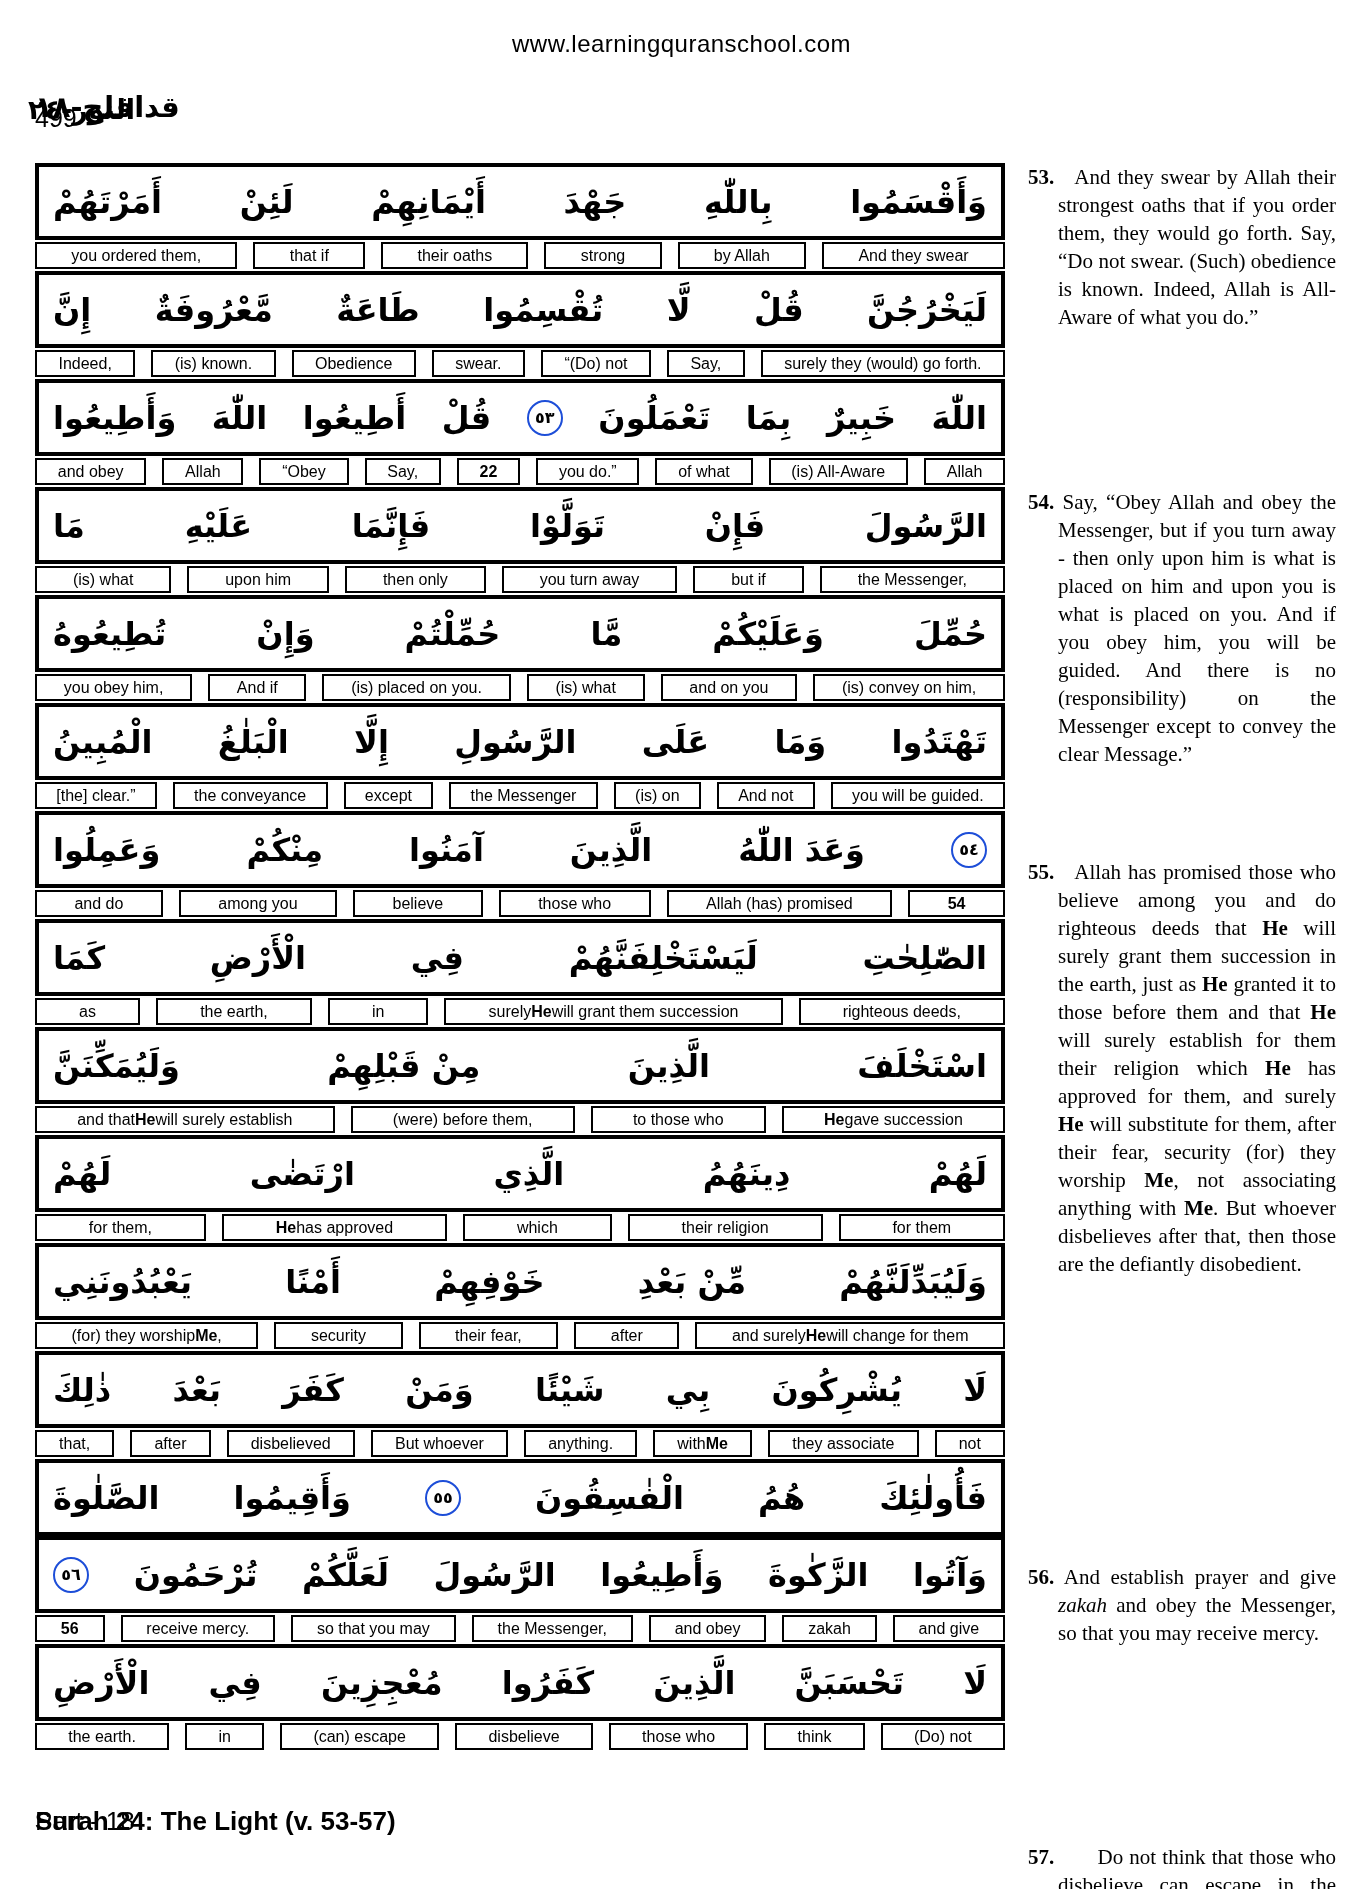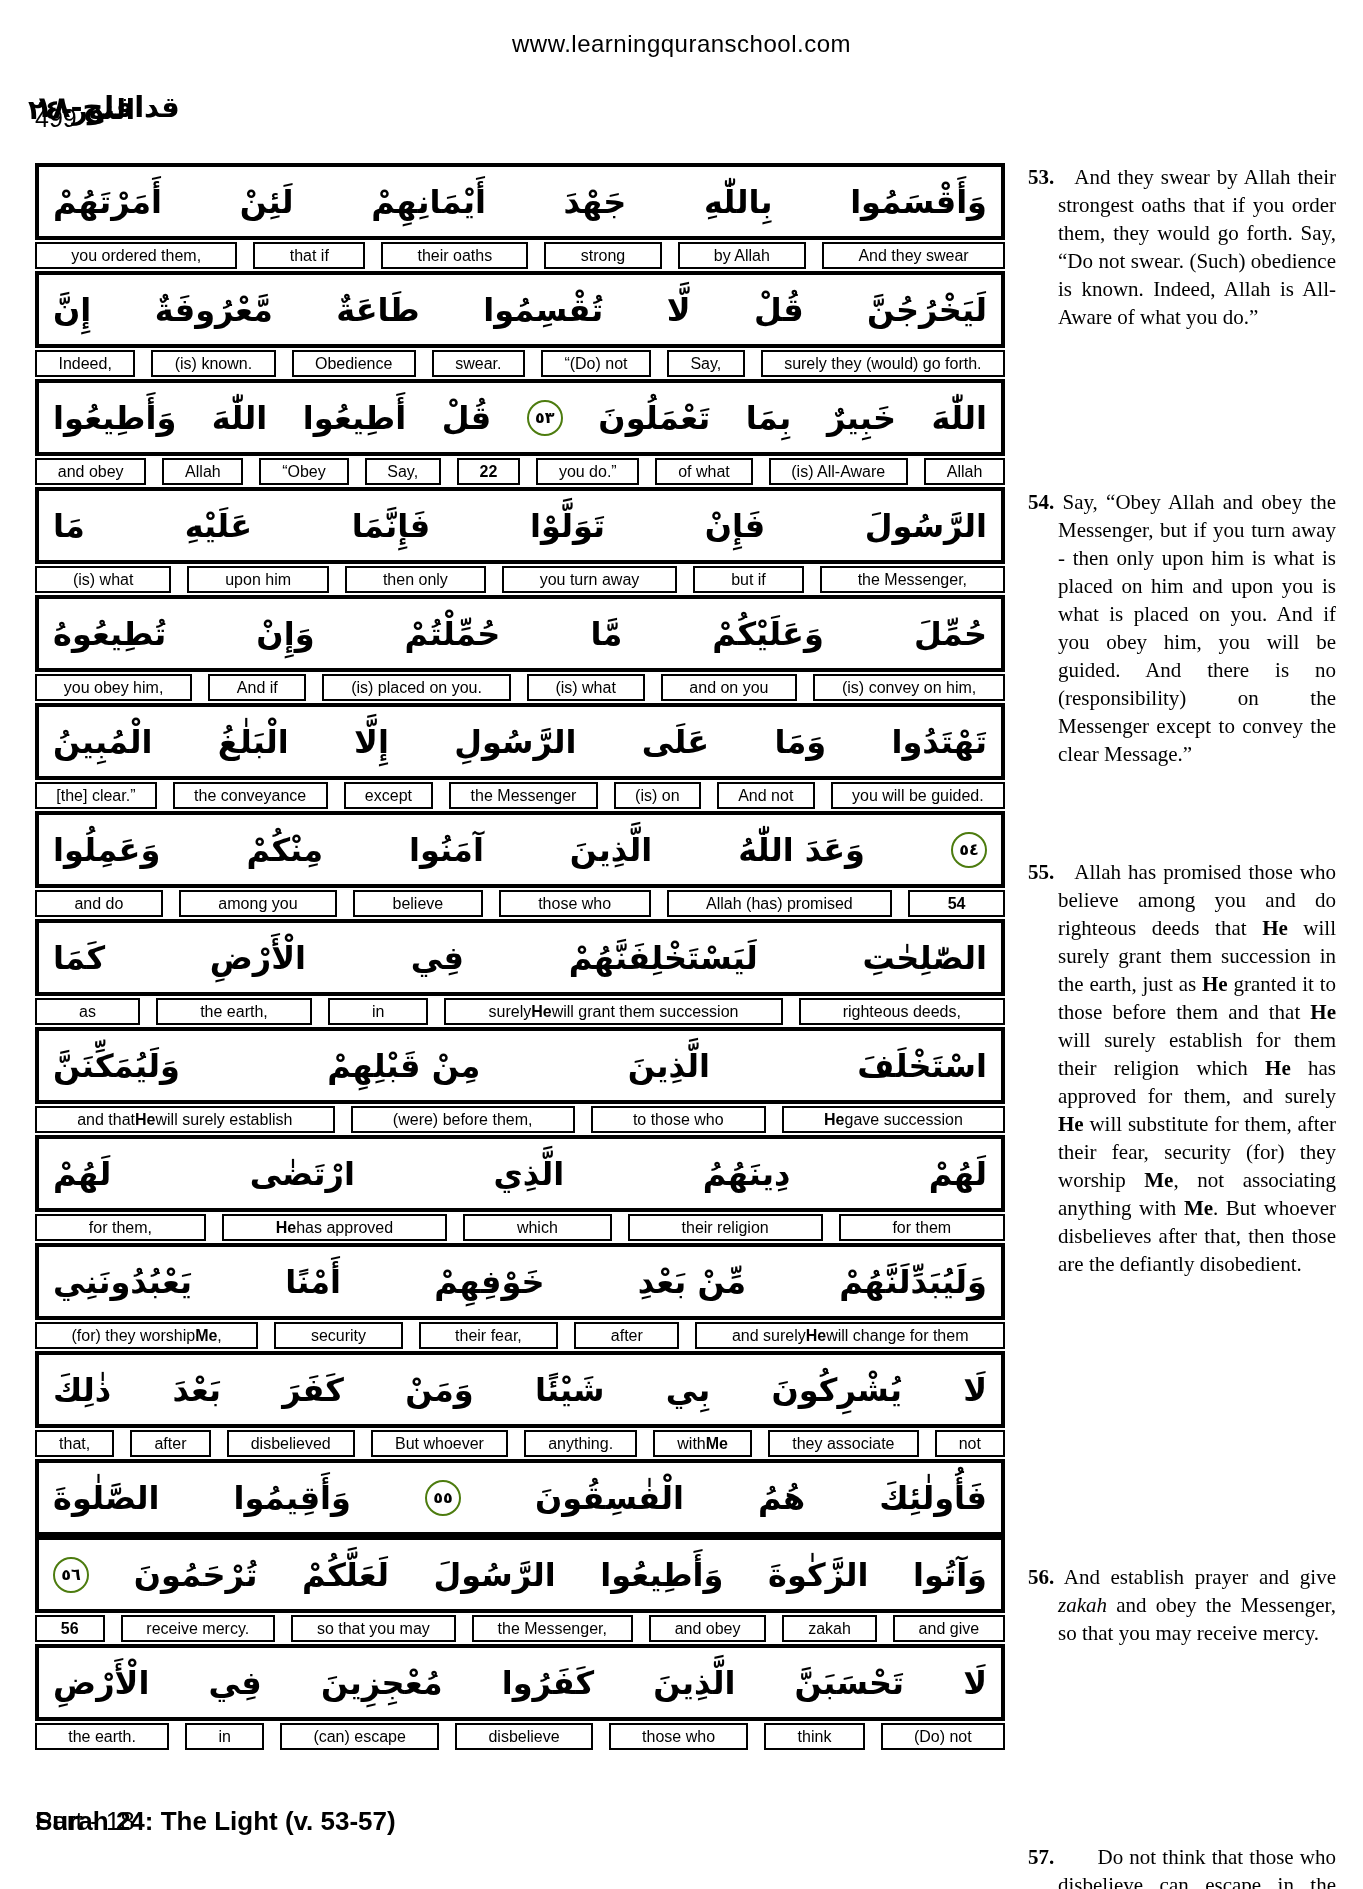--- a/index.html
+++ b/index.html
@@ -28,21 +28,21 @@
   }
   .vtable { position:absolute; left:35px; top:163px; width:970px; }
   .arow {
     display:flex; justify-content:space-between; align-items:center;
     height:77px; border:4px solid #000; padding:0 14px;
     font-family:"DejaVu Sans", sans-serif; font-size:32px; font-weight:bold;
     overflow:hidden; white-space:nowrap;
   }
   .aw { display:inline-block; }
   .vcircle {
-    width:36px; height:36px; min-width:36px; border:2px solid #4d7c0f;
+    width:36px; height:36px; min-width:36px; border:2px solid #1d4ed8;
     border-radius:50%; display:flex; align-items:center; justify-content:center;
     font-size:16px; font-weight:bold; flex:0 0 auto;
   }
   .trow { display:flex; gap:16px; height:27px; margin:2px 0; direction:ltr; }
   .tcell {
     flex:1 1 auto; display:flex; align-items:center; justify-content:center;
     border:2px solid #000; font-size:16px; white-space:nowrap; padding:0 6px;
     background:#fff;
   }
   .rcol {

